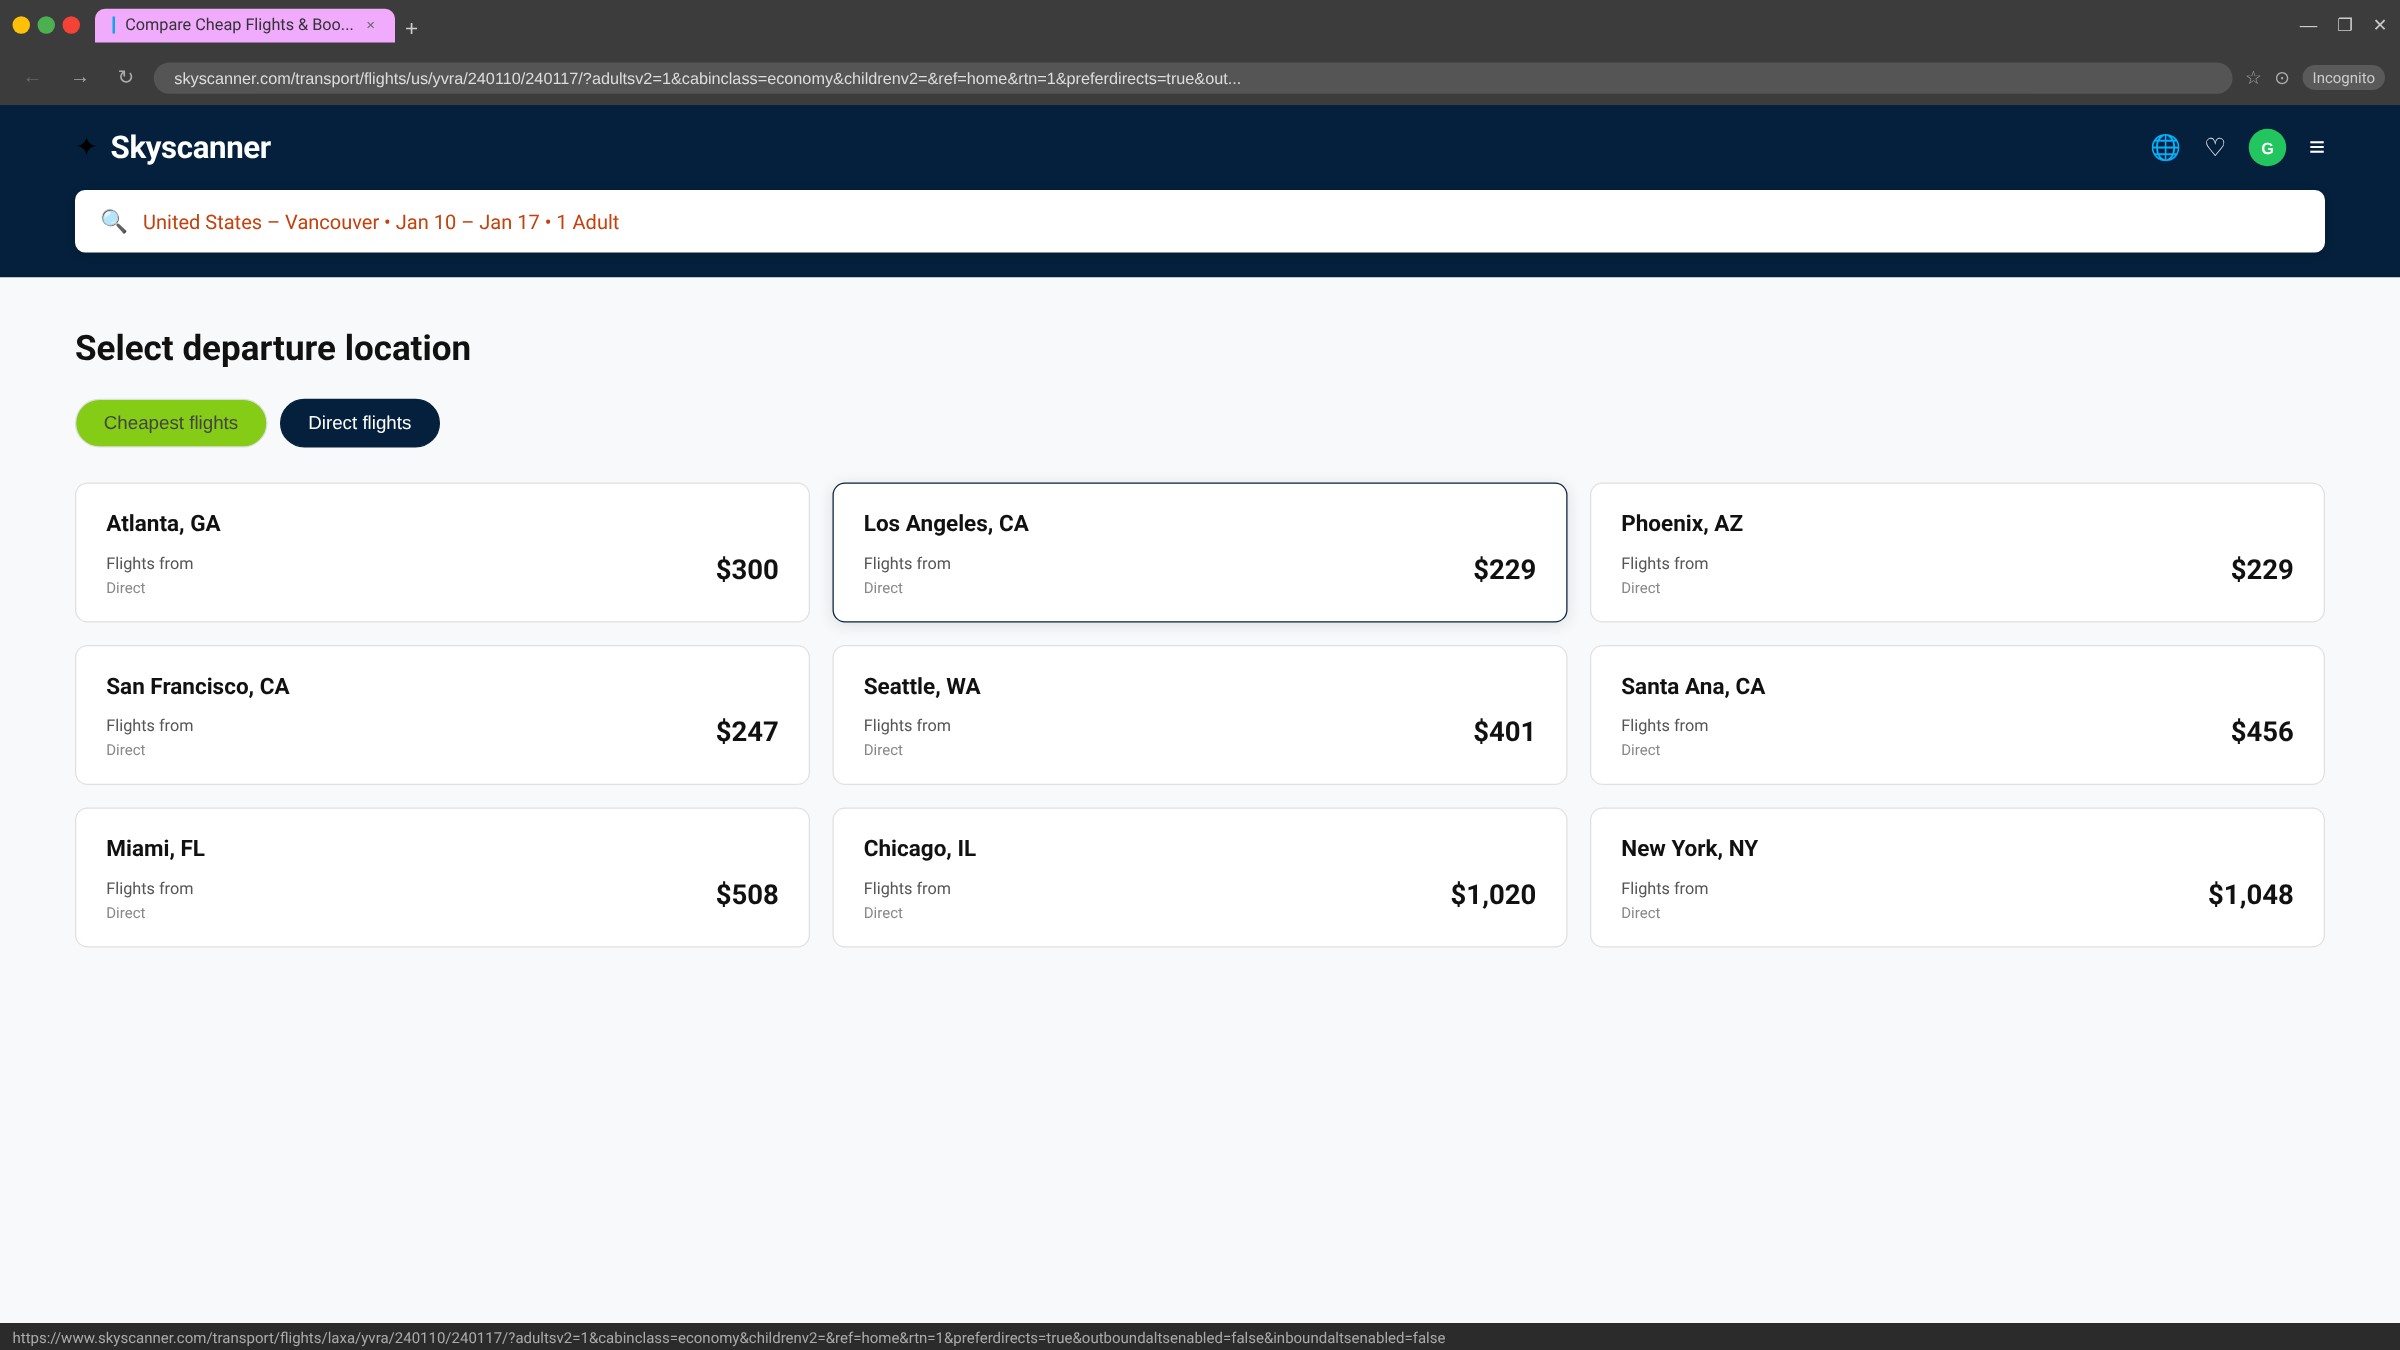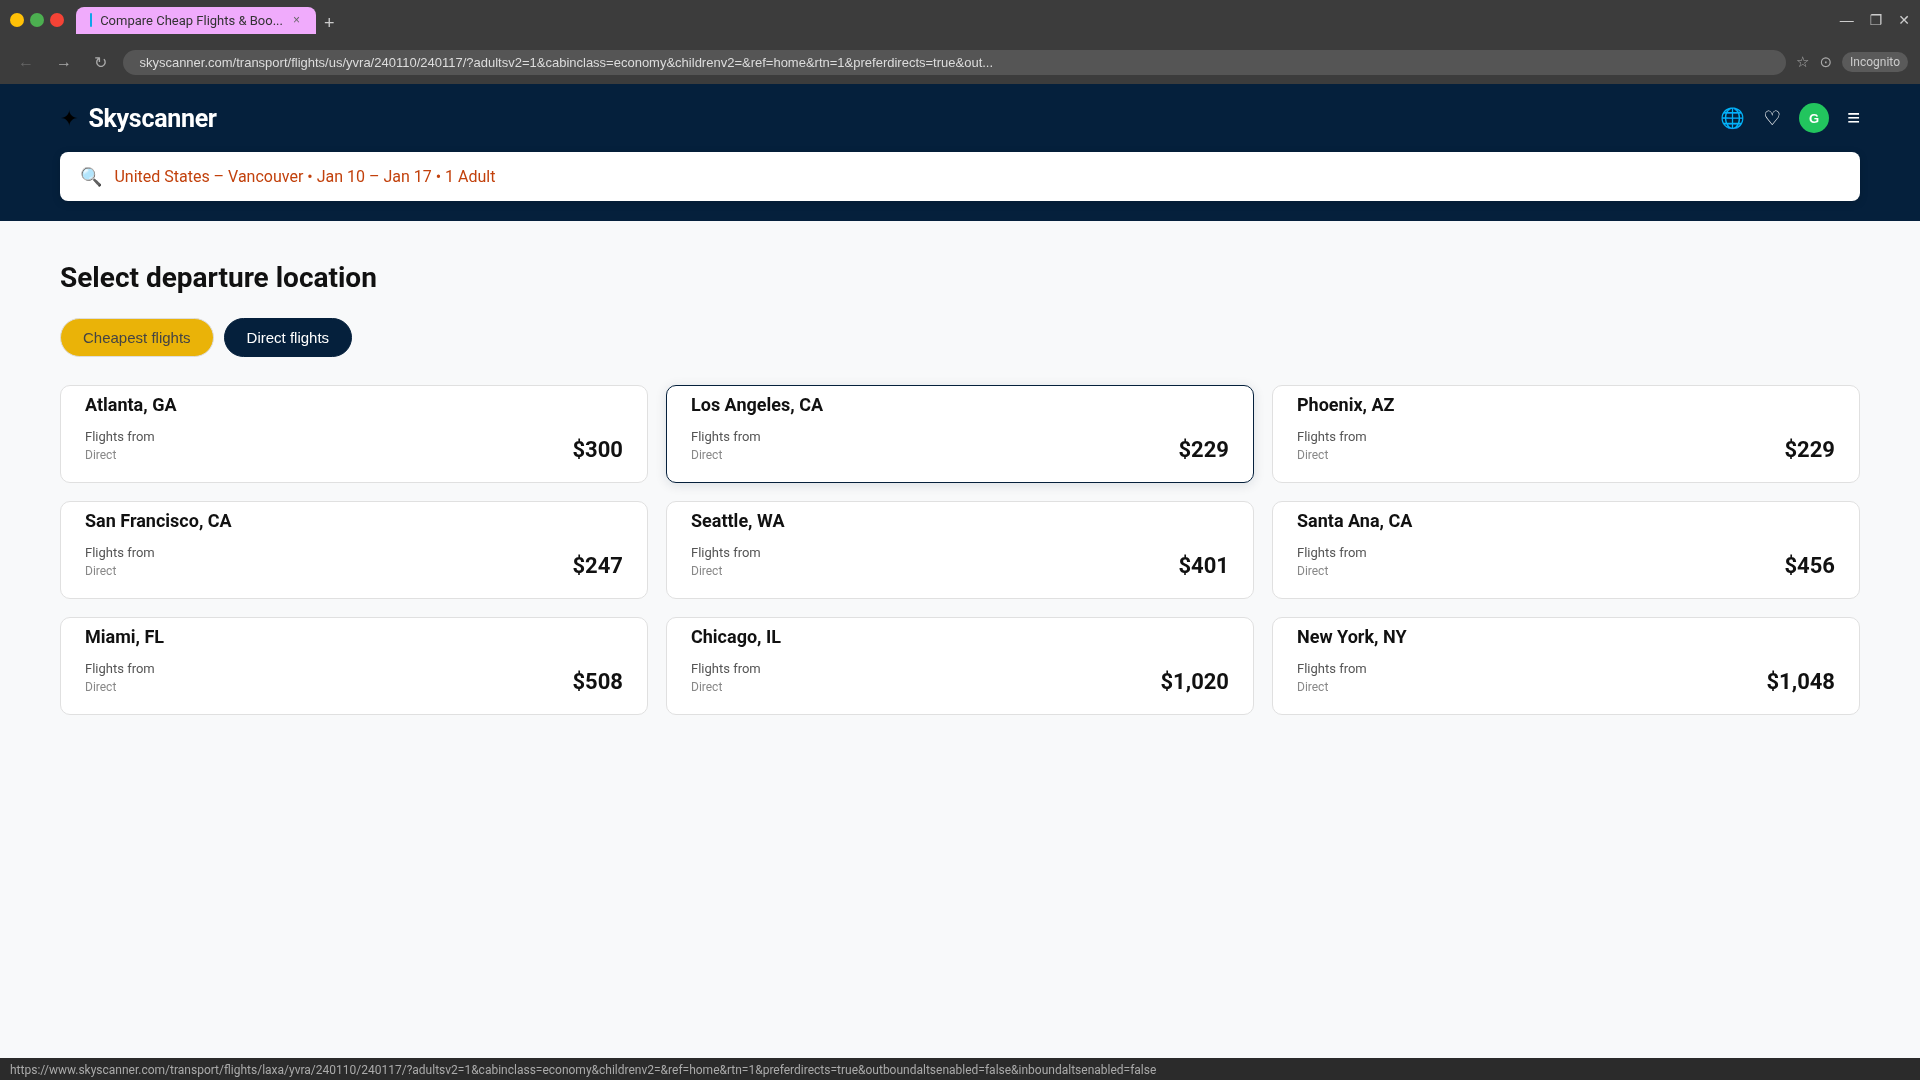--- a/index.html
+++ b/index.html
@@ -239,57 +239,57 @@
       gap: 10px;
       margin-bottom: 28px;
     }
     .filter-tab {
       padding: 10px 22px;
       border-radius: 24px;
       font-size: 15px;
       font-weight: 500;
       cursor: pointer;
       border: 1.5px solid #ddd;
-      background: #eab308;
+      background: #84cc16;
       color: #444;
     }
     .filter-tab.active {
       background: #05203c;
       color: white;
       border-color: #05203c;
     }
 
     
     .flights-grid {
       display: grid;
       grid-template-columns: repeat(3, 1fr);
       gap: 18px;
     }
     .flight-card {
       background: white;
       border-radius: 10px;
       border: 1px solid #e0e0e0;
-      padding: 8px 24px 20px;
+      padding: 22px 24px 20px;
       cursor: pointer;
       transition: box-shadow 0.2s;
     }
     .flight-card.highlighted {
       border-color: #05203c;
       box-shadow: 0 2px 12px rgba(5,32,60,0.12);
     }
     .card-city {
       font-size: 18px;
       font-weight: 700;
       color: #111;
       margin-bottom: 14px;
     }
     .card-bottom {
       display: flex;
       justify-content: space-between;
-      align-items: flex-end;
+      align-items: flex-start;
     }
     .card-info {
       display: flex;
       flex-direction: column;
       gap: 4px;
     }
     .flights-from-label {
       font-size: 13px;
       color: #555;
     }

